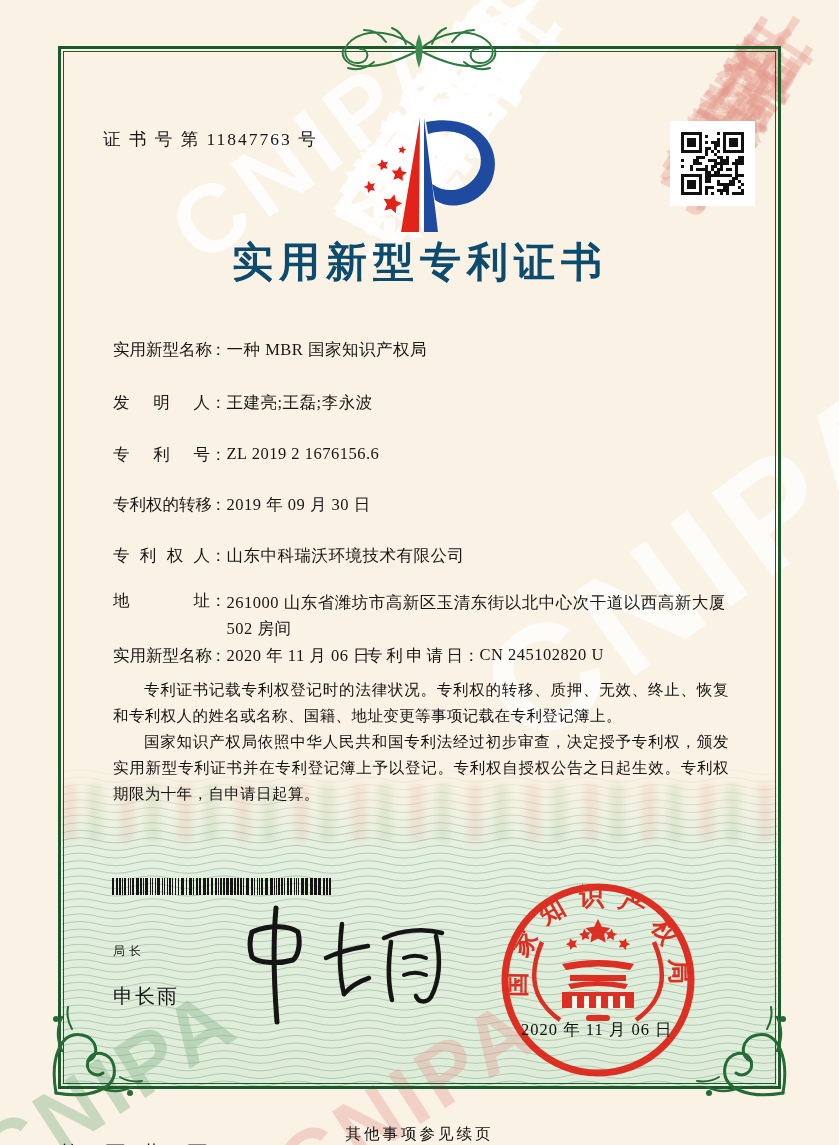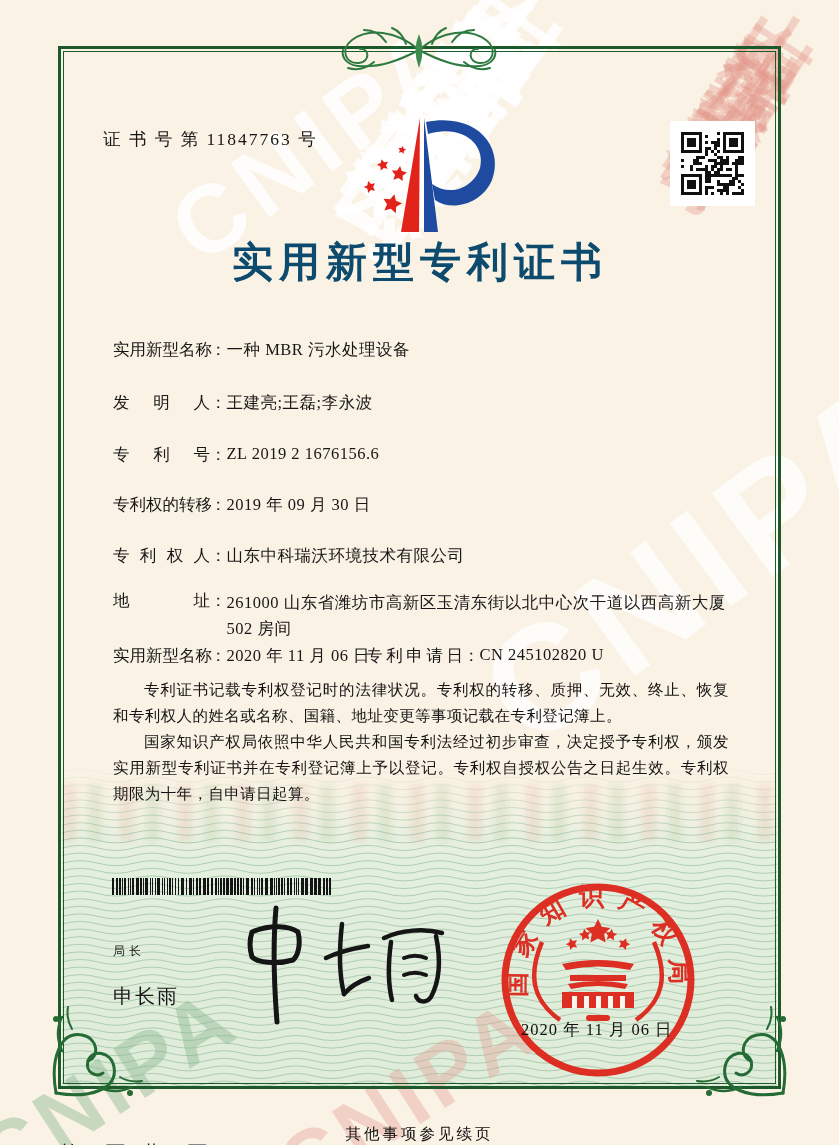--- a/index.html
+++ b/index.html
@@ -368,21 +368,21 @@
           <rect x="51" y="60" width="3" height="3" fill="#111"></rect>
           <rect x="54" y="60" width="3" height="3" fill="#111"></rect>
           <rect x="57" y="60" width="3" height="3" fill="#111"></rect>
           <rect x="60" y="60" width="3" height="3" fill="#111"></rect>
         </svg>
     </div>
 
     <div class="doc-title">实用新型专利证书</div>
 
     <div class="field-row" style="top:315px">
-      <span class="flabel">实用新型名称</span><span class="colon">：</span><span class="fvalue">一种 MBR 污水处理设备</span>
+      <span class="flabel">实用新型名称</span><span class="colon">：</span><span class="fvalue">一种 MBR 国家知识产权局</span>
     </div>
     <div class="field-row" style="top:368px">
       <span class="flabel">发　明　人</span><span class="colon">：</span><span class="fvalue">王建亮;王磊;李永波</span>
     </div>
     <div class="field-row" style="top:420px">
       <span class="flabel">专　利　号</span><span class="colon">：</span><span class="fvalue">ZL 2019 2 1676156.6</span>
     </div>
     <div class="field-row" style="top:470px">
       <span class="flabel">专利权的转移</span><span class="colon">：</span><span class="fvalue">2019 年 09 月 30 日</span>
     </div>

